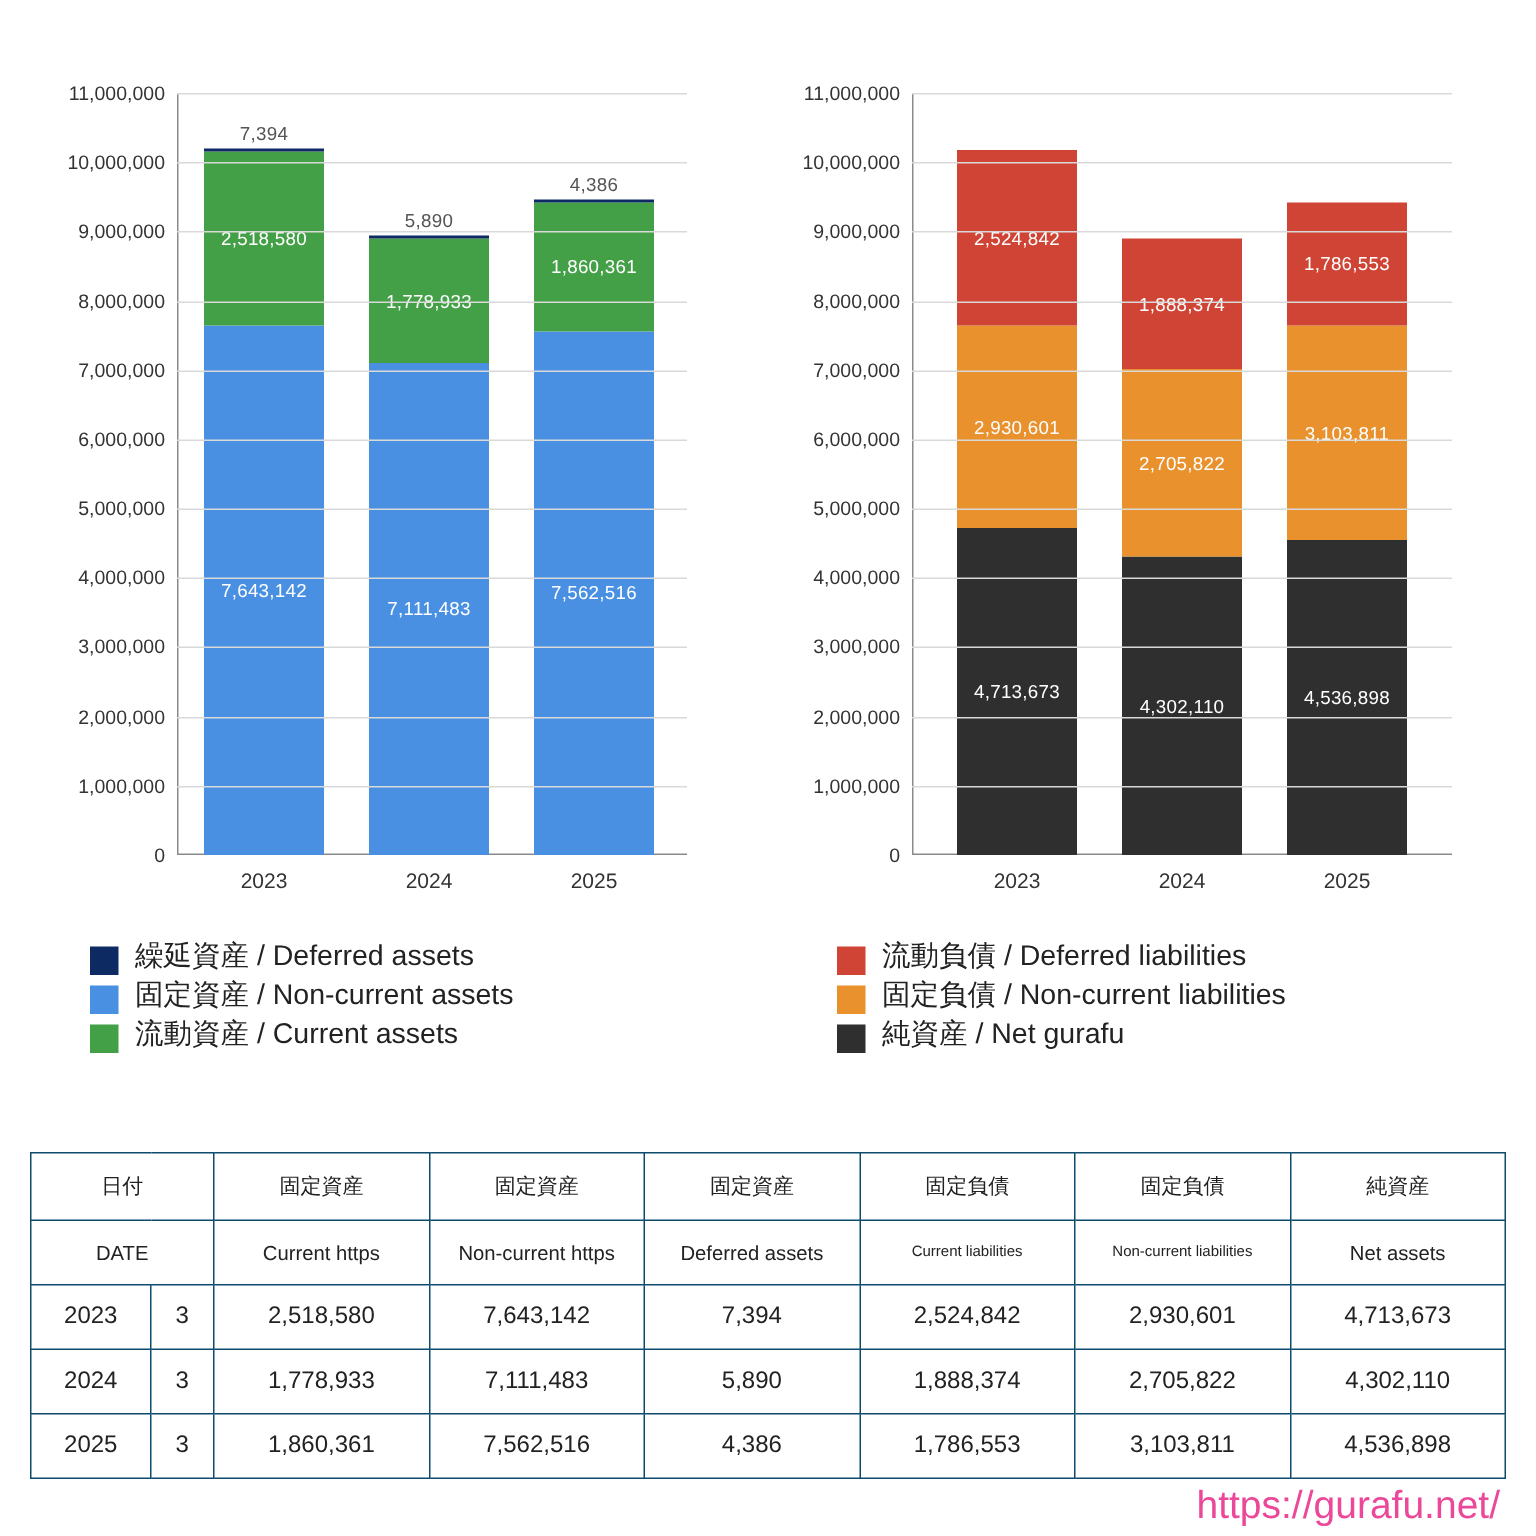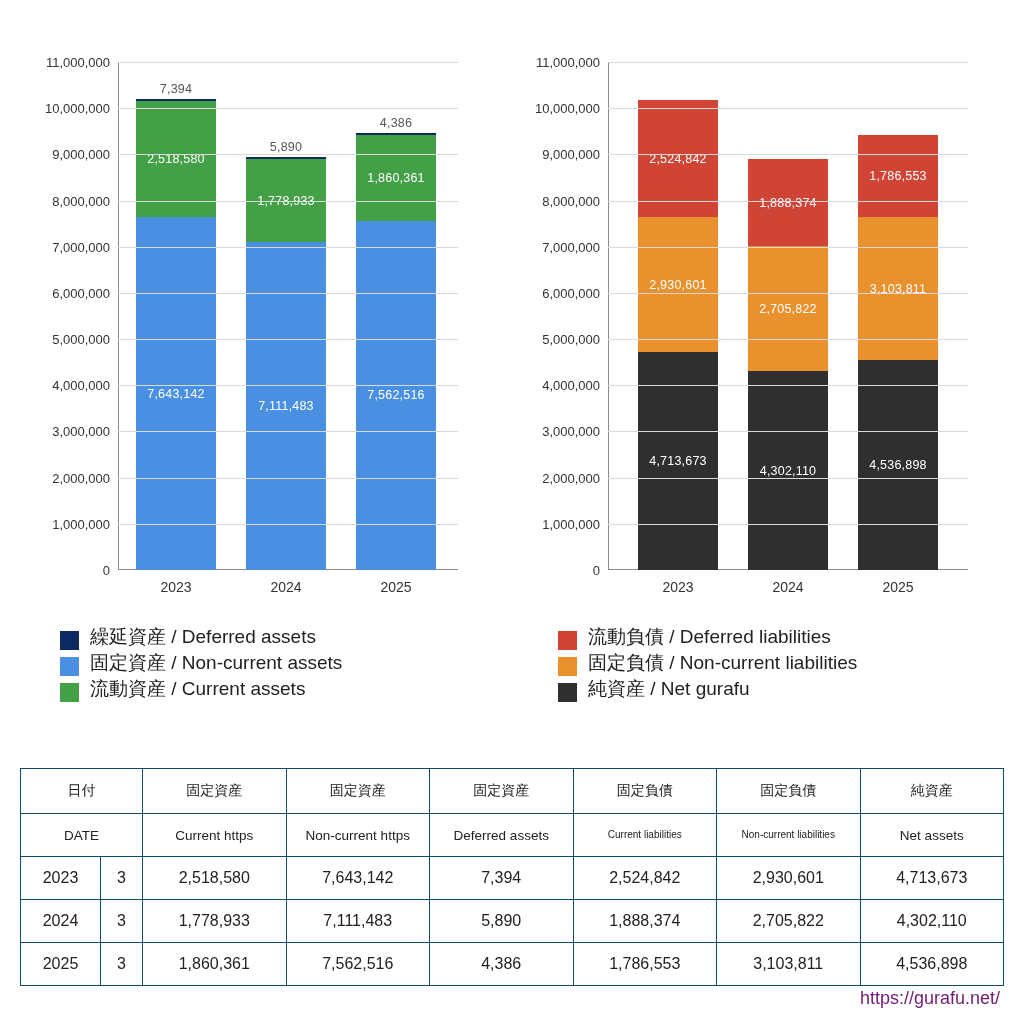--- a/index.html
+++ b/index.html
@@ -189,22 +189,22 @@
     font-size: 15px;
     border-left: none;
   }
   .col-year { width: 80px; }
   .col-month { width: 42px; }
 
   .url {
     position: absolute;
     right: 24px;
     top: 988px;
-    font-size: 18px;
-    color: #701a75;
+    font-size: 26px;
+    color: #ec4899;
   }
 </style>
 </head>
 <body>
 
 <div class="charts-row">
 
   <div class="chart-block left">
     <div class="plot-area" id="plot-left">
       <div class="y-axis"></div>

